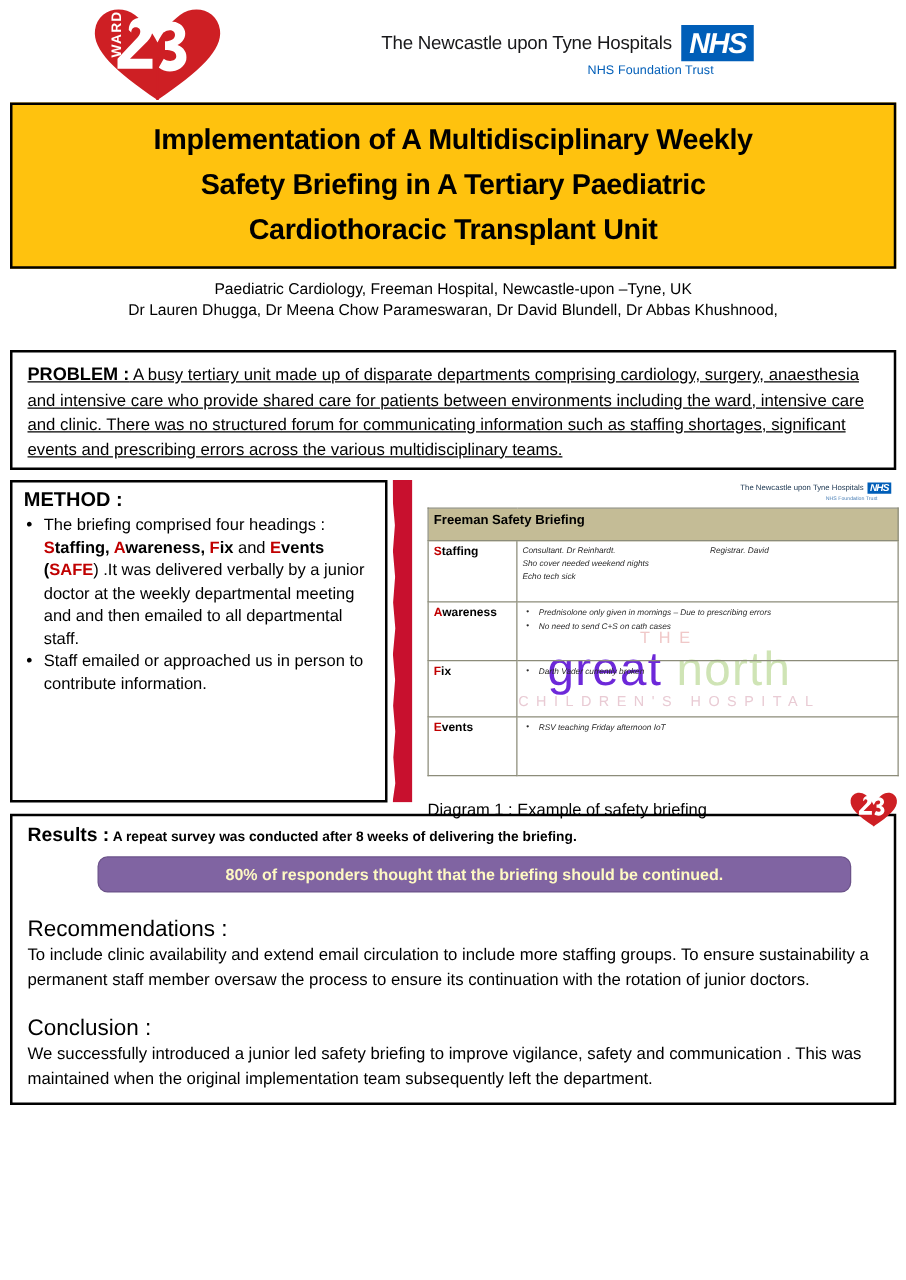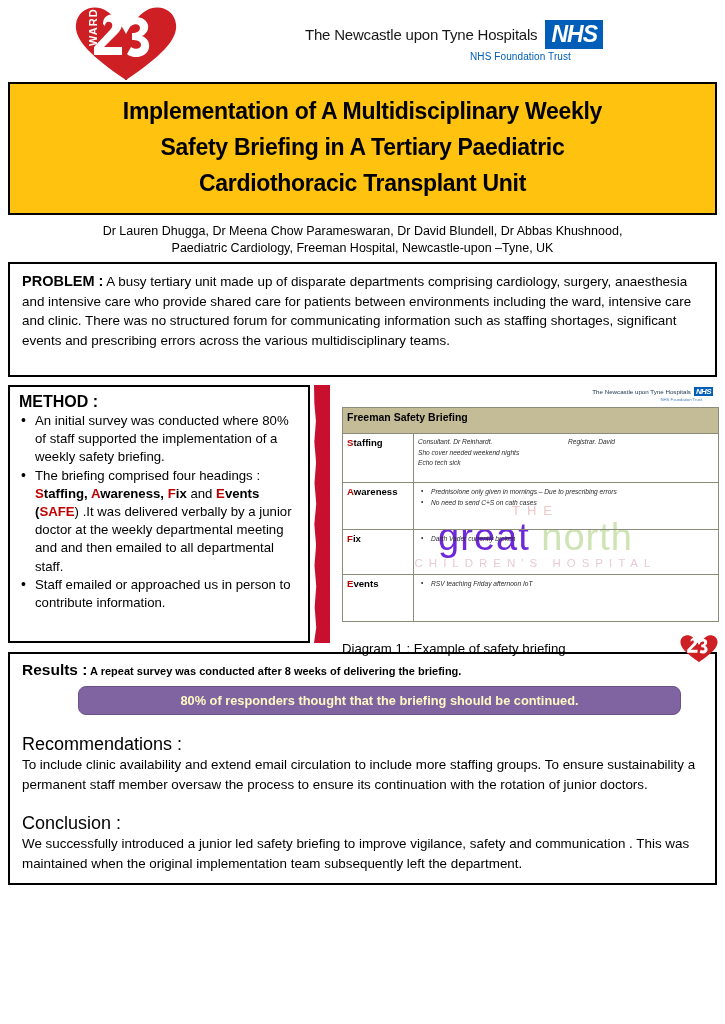--- a/index.html
+++ b/index.html
@@ -92,22 +92,23 @@
   
   .box {
     border: 2px solid #000;
     margin: 0 8px;
     background: #fff;
     box-sizing: border-box;
   }
 
   
   #problem-aim-box {
-    padding: 8px 12px 25px 12px;
-    margin-top: 2px;
+    padding: 8px 12px 5px 12px;
+    margin-top: 20px;
+    text-decoration: underline;
   }
   .para {
     font-size: 13.4px;
     line-height: 19.5px;
     margin: 0;
   }
   .para.spaced { margin-top: 18px; }
   .lbl-bold { font-weight: bold; font-size: 14.5px; }
 
   
@@ -341,36 +342,35 @@
   </div>
 </div>
 
 <div class="title-banner">
   <div class="line">Implementation of A Multidisciplinary Weekly</div>
   <div class="line">Safety Briefing in A Tertiary Paediatric</div>
   <div class="line">Cardiothoracic Transplant Unit</div>
 </div>
 
 <div class="authors">
+  <div>Paediatric Cardiology, Freeman Hospital,  Newcastle-upon –Tyne, UK</div>
   <div>Dr Lauren Dhugga, Dr Meena Chow Parameswaran, Dr David Blundell, Dr Abbas Khushnood,</div>
-  <div>Paediatric Cardiology, Freeman Hospital,  Newcastle-upon –Tyne, UK</div>
 </div>
 
 <div class="box" id="problem-aim-box">
   <p class="para">
     <span class="lbl-bold">PROBLEM :</span><span> A busy tertiary unit made up of disparate departments comprising cardiology, surgery, anaesthesia and intensive care who provide shared care for patients between environments including the ward, intensive care and clinic. There was no structured forum for communicating information such as staffing shortages, significant events and prescribing errors across the various multidisciplinary teams.</span>
   </p>
 </div>
 
 <div class="mid-row">
 
   <div id="method-box">
     <div class="method-title">METHOD :</div>
     <ul class="bullets">
-      <li>An initial survey was conducted where 80% of staff supported the implementation of a weekly safety briefing.</li>
       <li><span>The briefing comprised four headings : </span><span class="red b">S</span><span class="b">taffing, </span><span class="red b">A</span><span class="b">wareness, </span><span class="red b">F</span><span class="b">ix</span><span> and </span><span class="red b">E</span><span class="b">vents</span><span class="b"> (</span><span class="red b">SAFE</span><span>) .It was delivered verbally by a junior doctor at the weekly departmental meeting and and then emailed to all departmental staff.</span></li>
       <li>Staff emailed or approached us in person to contribute information.</li>
     </ul>
   </div>
 
   <div class="red-divider"></div>
 
   <div class="diagram-col">
 
     <div class="mini-nhs">

